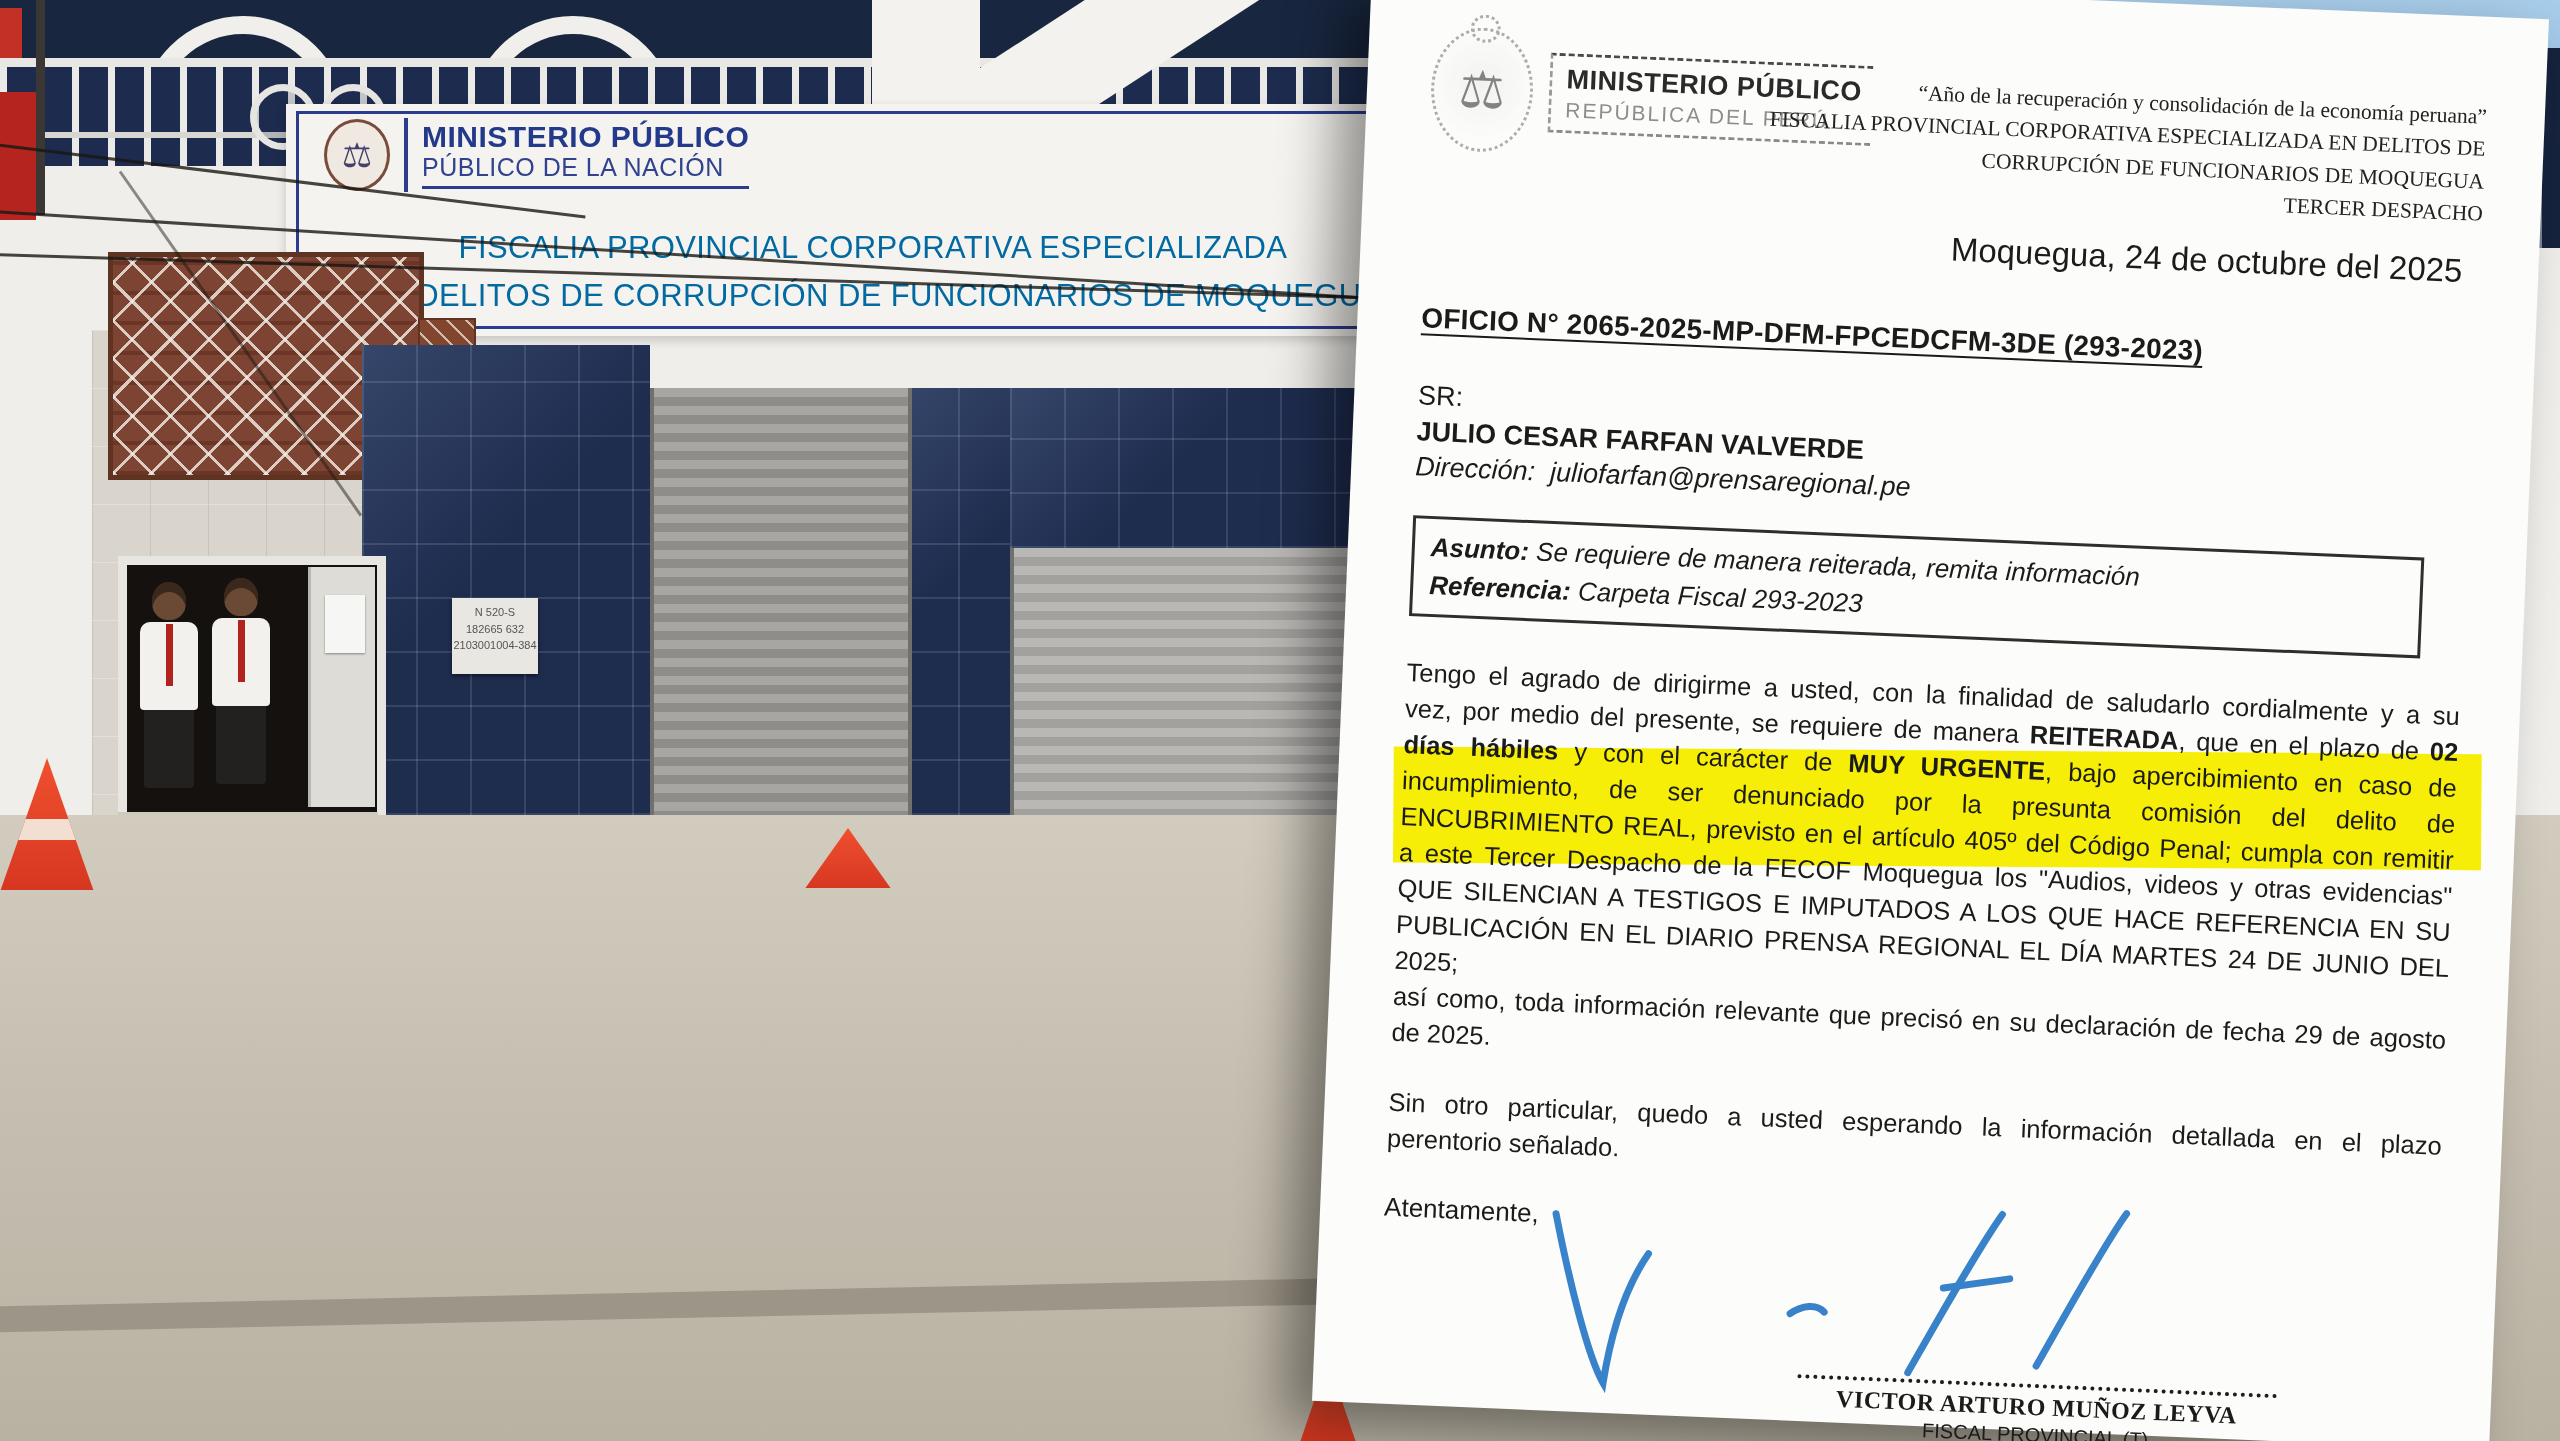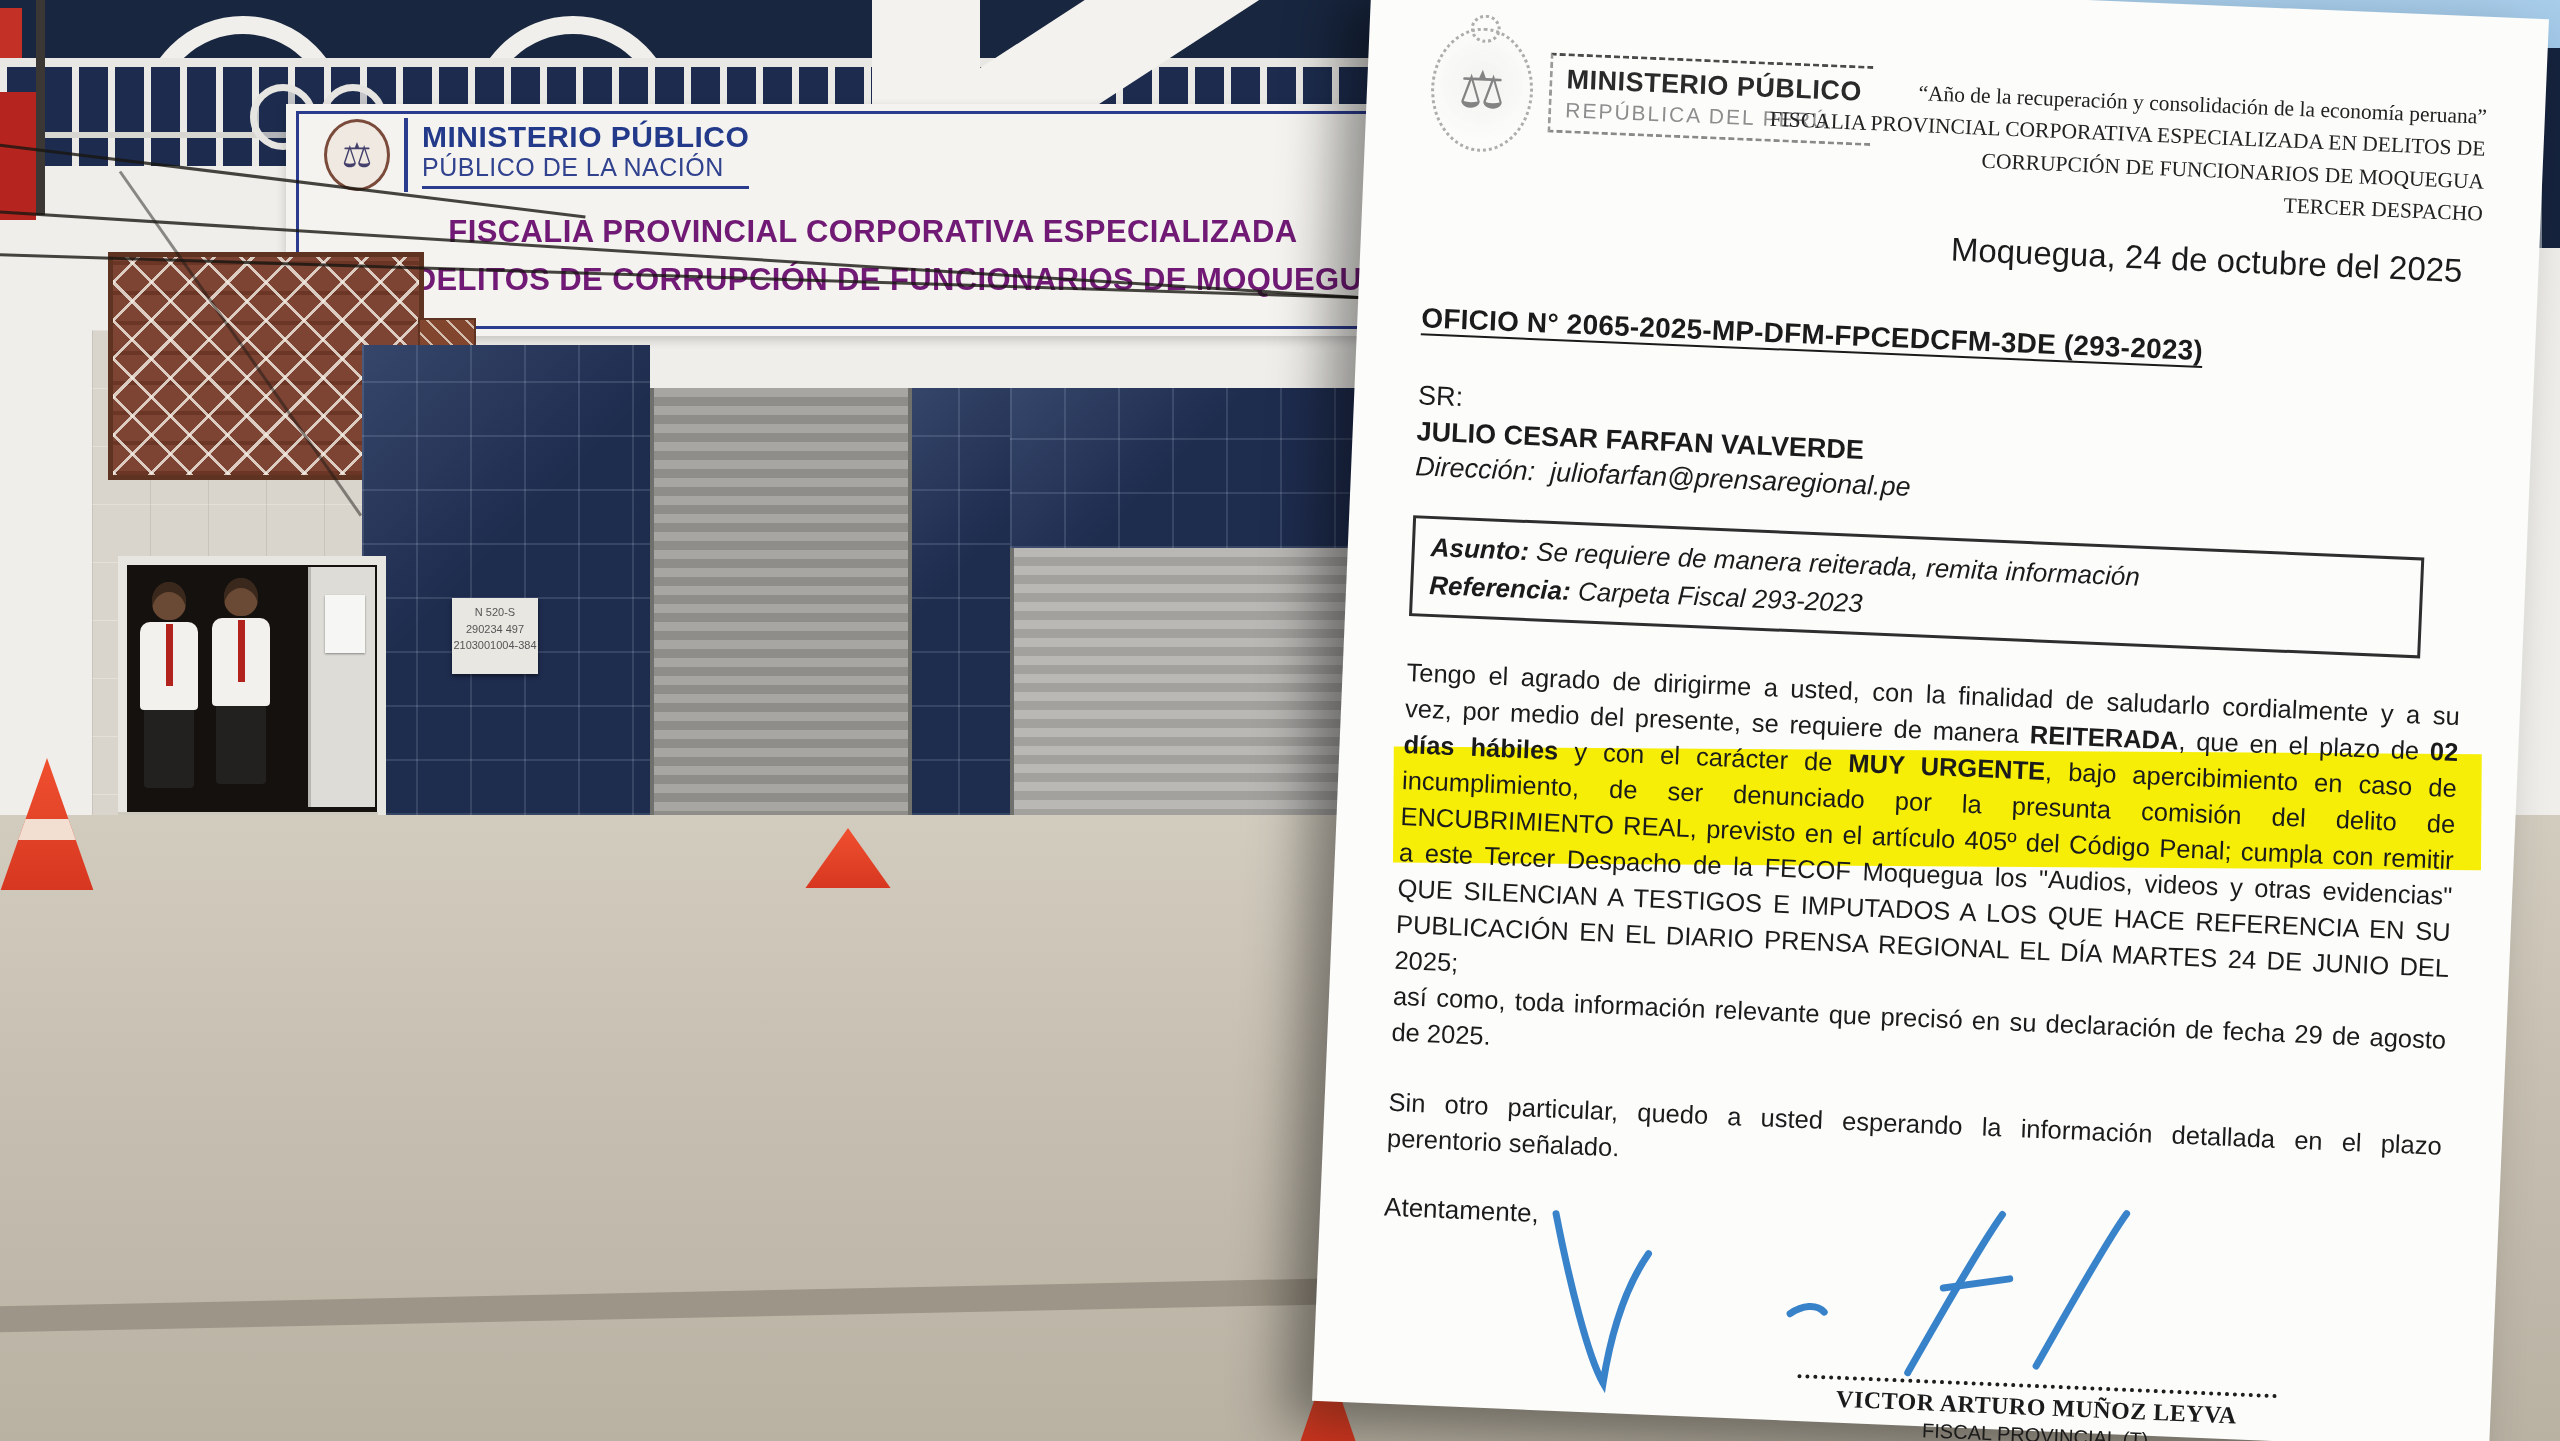--- a/index.html
+++ b/index.html
@@ -28,22 +28,22 @@
   
   .board{left:286px;top:104px;width:1180px;height:232px;background:#f4f3ef;box-shadow:0 4px 10px rgba(0,0,0,.18);}
   .board-frame{position:absolute;inset:7px 10px;border:3px solid #2b3b8e;}
   .brandrow{position:absolute;left:38px;top:14px;display:flex;align-items:center;gap:14px;}
   .seal-s{width:60px;height:66px;border:3px solid #7a4b3a;border-radius:50%;color:#44406b;font-size:34px;
           display:flex;align-items:center;justify-content:center;background:#efe9e2;}
   .vbar{width:4px;height:74px;background:#2b3b8e;}
   .brand1{color:#233a8a;font-weight:bold;font-size:30px;letter-spacing:.5px;line-height:1.05;}
   .brand2{color:#31428f;font-size:25px;letter-spacing:.5px;}
   .brandtxt{border-bottom:3px solid #2b3b8e;padding-bottom:4px;}
-  .biglines{position:absolute;left:12px;top:104px;width:1150px;text-align:center;color:#701a75;
-            font-weight:bold;font-size:31px;letter-spacing:.4px;line-height:1.55;}
+  .biglines{position:absolute;left:12px;top:120px;width:1150px;text-align:center;color:#0369a1;
+            font-weight:normal;font-size:31px;letter-spacing:.4px;line-height:1.55;}
 
   
   .whitewall{left:92px;top:330px;width:272px;height:486px;background:#d9d5cd;
              background-image:linear-gradient(rgba(255,255,255,.25) 1px,rgba(0,0,0,0) 1px),linear-gradient(90deg,rgba(120,115,105,.18) 1px,rgba(0,0,0,0) 1px);
              background-size:58px 58px;}
   .deco{left:108px;top:252px;width:306px;height:218px;border:5px solid #5e3322;background:#7d4434;
         background-image:repeating-linear-gradient(45deg,rgba(244,238,228,.8) 0 3px,rgba(0,0,0,0) 3px 27px),
                          repeating-linear-gradient(-45deg,rgba(244,238,228,.8) 0 3px,rgba(0,0,0,0) 3px 27px),
                          repeating-linear-gradient(0deg,rgba(90,40,25,.5) 0 4px,rgba(0,0,0,0) 4px 30px);}
   .steptile{width:54px;height:54px;background:#82462e;border:2px solid #5e3322;
@@ -177,21 +177,21 @@
     </div>
     <div class="abs man" style="left:212px;top:578px;">
       <div class="head"></div>
       <div class="torso">
           <div class="tie"></div>
         </div>
       <div class="legs"></div>
     </div>
     <div class="abs plaque">
       <div>N 520-S</div>
-      <div>290234 497</div>
+      <div>182665 632</div>
       <div>2103001004-384</div>
     </div>
     <div class="abs step"></div>
 
     <div class="abs pavement"></div>
     <div class="abs curb"></div>
     <div class="abs cone" style="left:-14px;top:758px;width:122px;height:132px;">
         <div class="band"></div>
       </div>
     <div class="abs cone" style="left:792px;top:828px;width:112px;height:60px;"></div>

